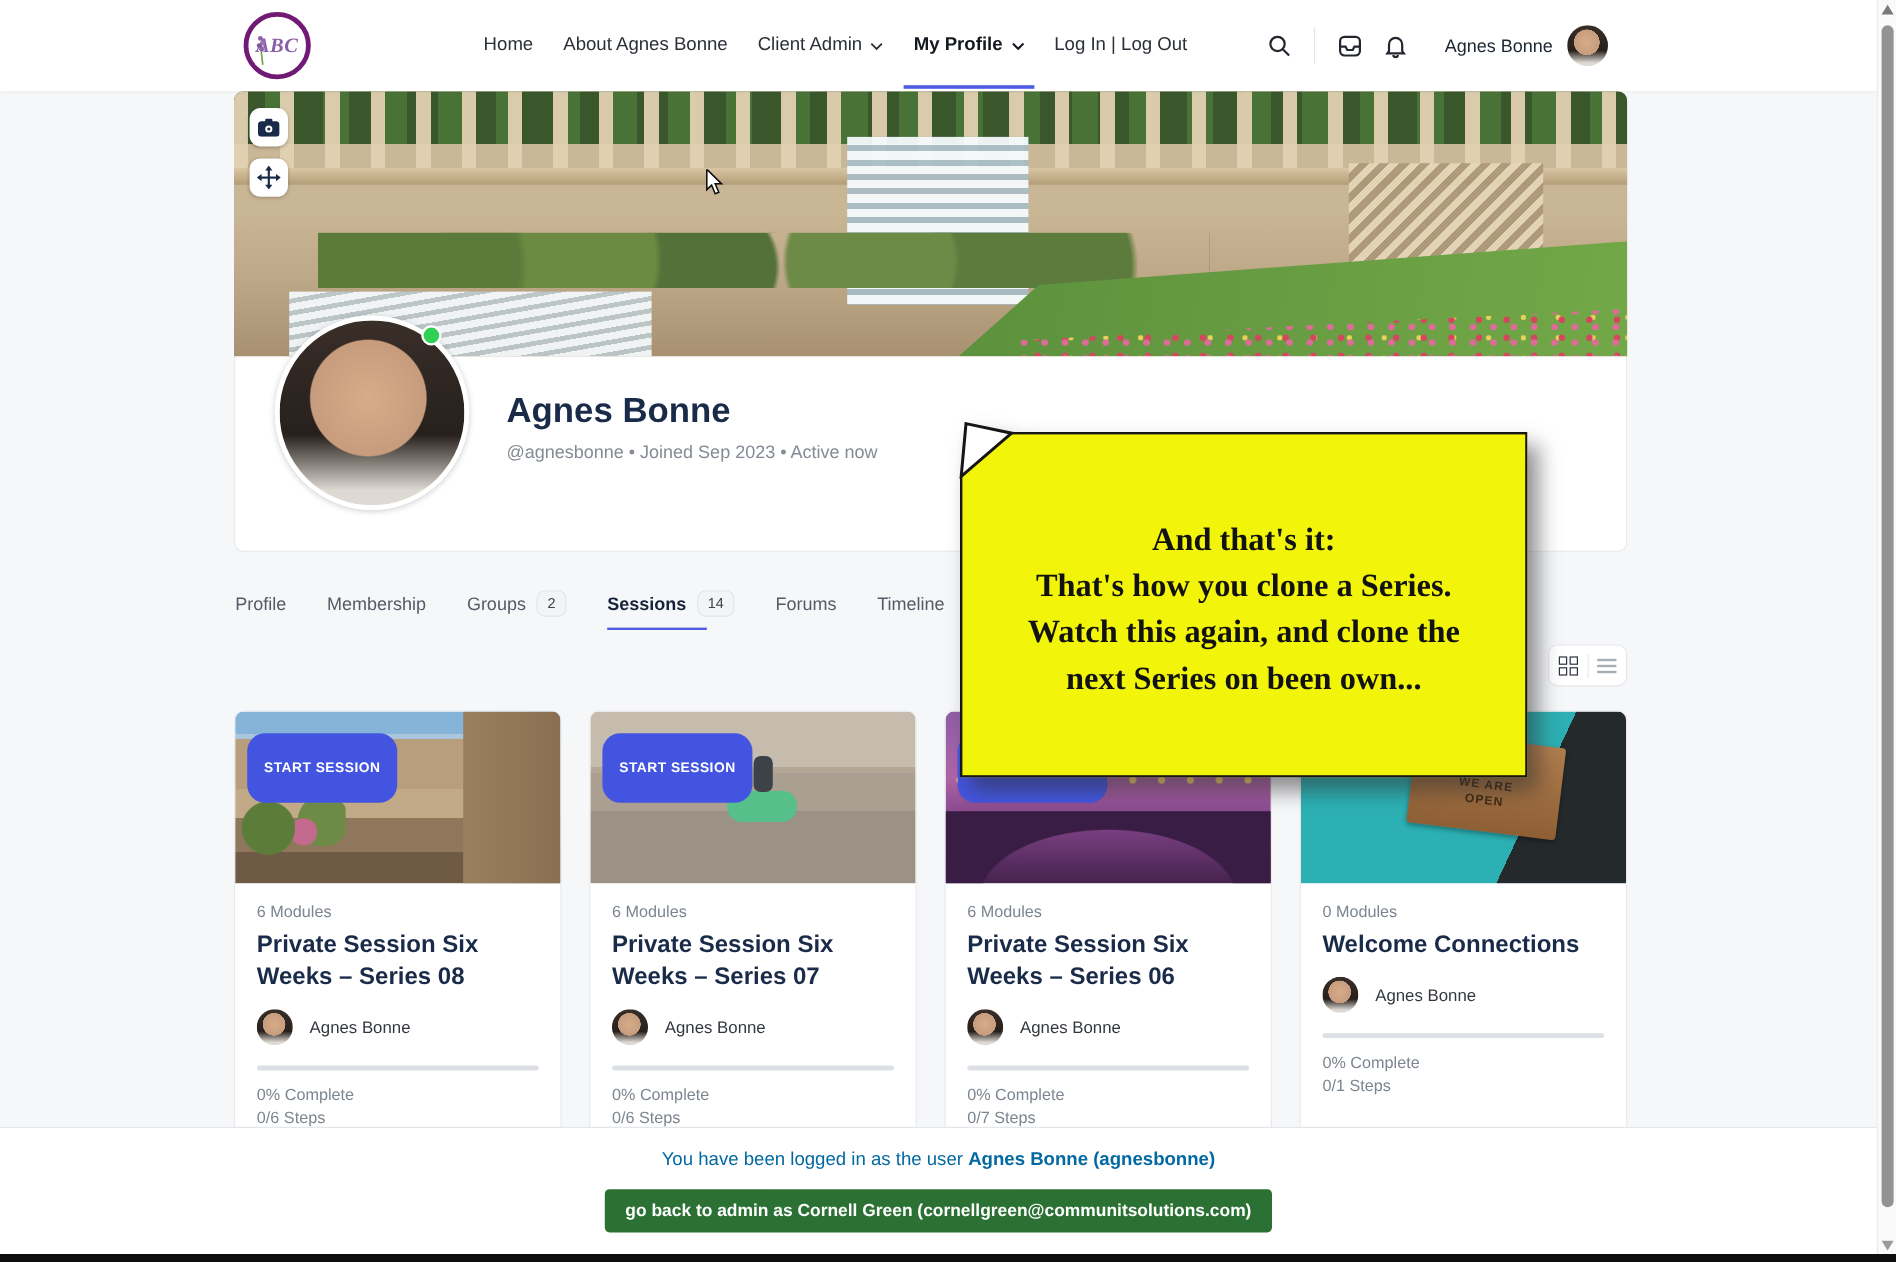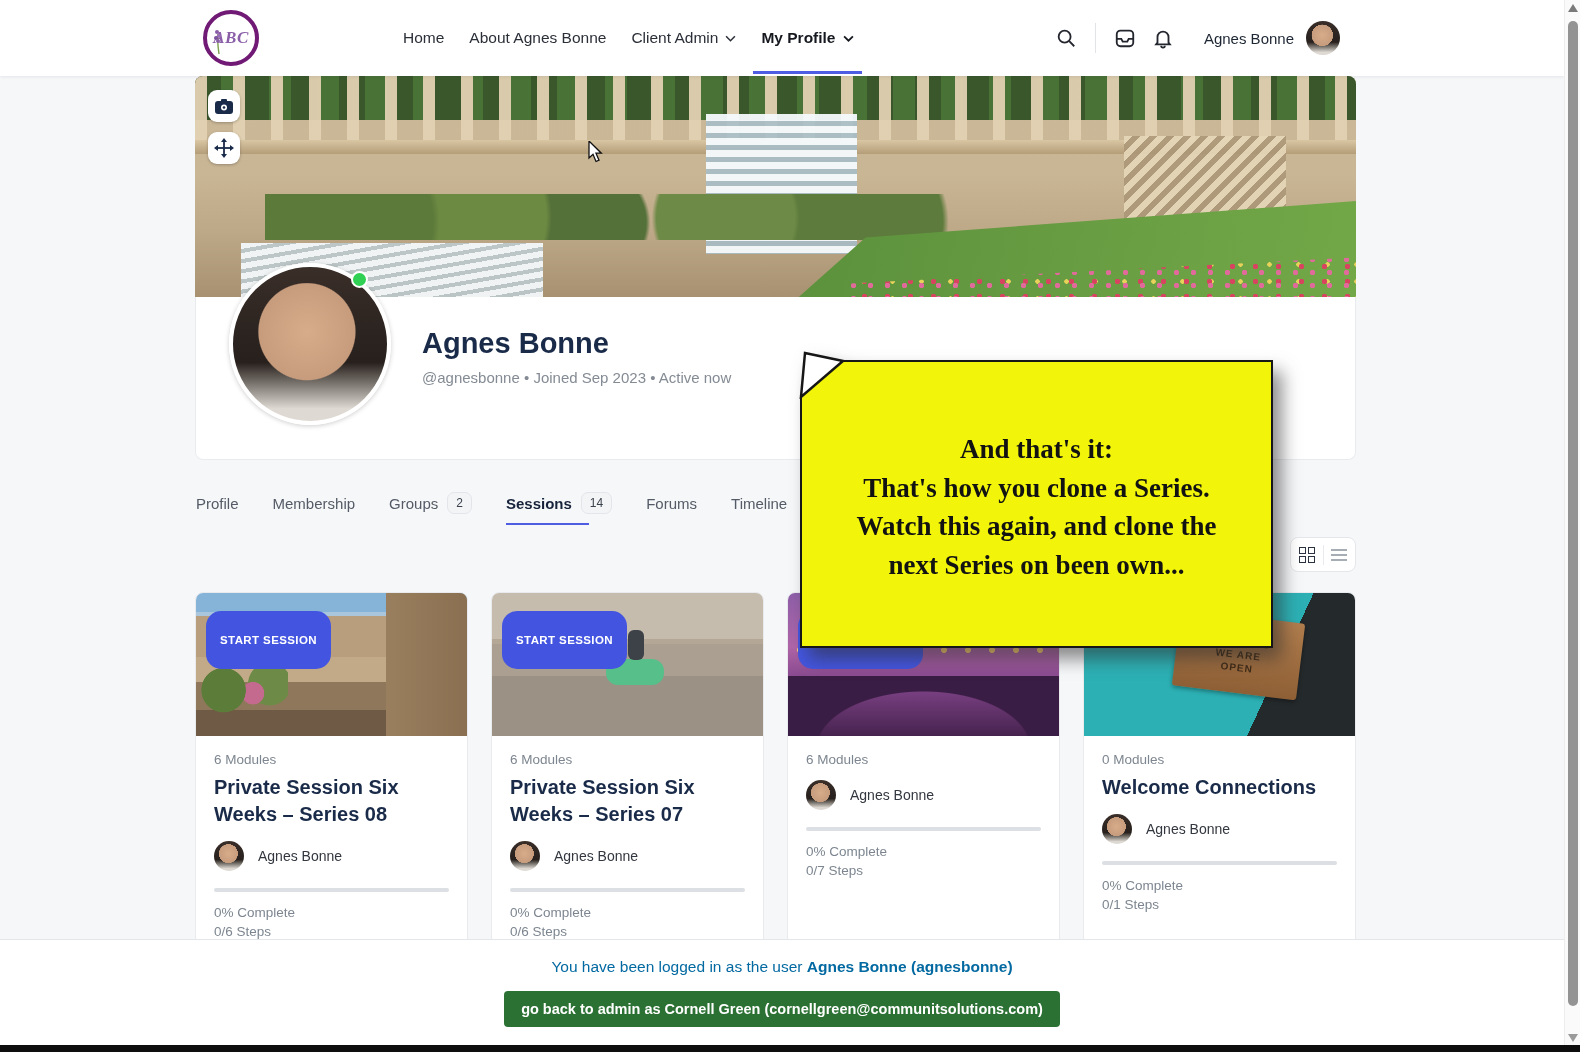--- a/index.html
+++ b/index.html
@@ -189,20 +189,23 @@
         <svg class="chev" viewBox="0 0 10 6">
             <path d="M1 1 L5 5 L9 1" stroke="#2b2f38" stroke-width="1.4" fill="none"></path>
           </svg>
       </div>
       <div class="nav-item active">
         <span>My Profile</span>
         <svg class="chev" viewBox="0 0 10 6">
             <path d="M1 1 L5 5 L9 1" stroke="#15181f" stroke-width="1.6" fill="none"></path>
           </svg>
       </div>
+      <div class="nav-item">
+        <span>Log In | Log Out</span>
+      </div>
     </div>
     <div class="nav-right">
       <svg class="nav-icon" viewBox="0 0 24 24" fill="none" stroke="#23262e" stroke-width="2">
         <circle cx="10.5" cy="10.5" r="6.5"></circle>
           <line x1="15.5" y1="15.5" x2="21" y2="21"></line>
       </svg>
       <div class="nav-div"></div>
       <svg class="nav-icon" viewBox="0 0 24 24" fill="none" stroke="#23262e" stroke-width="2">
         <rect x="3" y="4" width="18" height="17" rx="4"></rect>
           <path d="M3 13 h5 l1.5 3 h5 l1.5 -3 h5"></path>
@@ -336,20 +339,21 @@
   </div>
 
   <div class="card c3">
     <div class="card-img img3">
       <div class="i3-lamps"></div>
       <div class="i3-bridge"></div>
       <span class="badge">START SESSION</span>
     </div>
     <div class="card-body">
       <div class="modules">6 Modules</div>
+      <div class="card-title">Private Session Six Weeks – Series 06</div>
       <div class="author">
         <div class="author-avatar face"></div>
         <span class="author-name">Agnes Bonne</span>
       </div>
       <div class="progress"></div>
       <div class="complete">0% Complete</div>
       <div class="steps">0/7 Steps</div>
     </div>
   </div>
 

